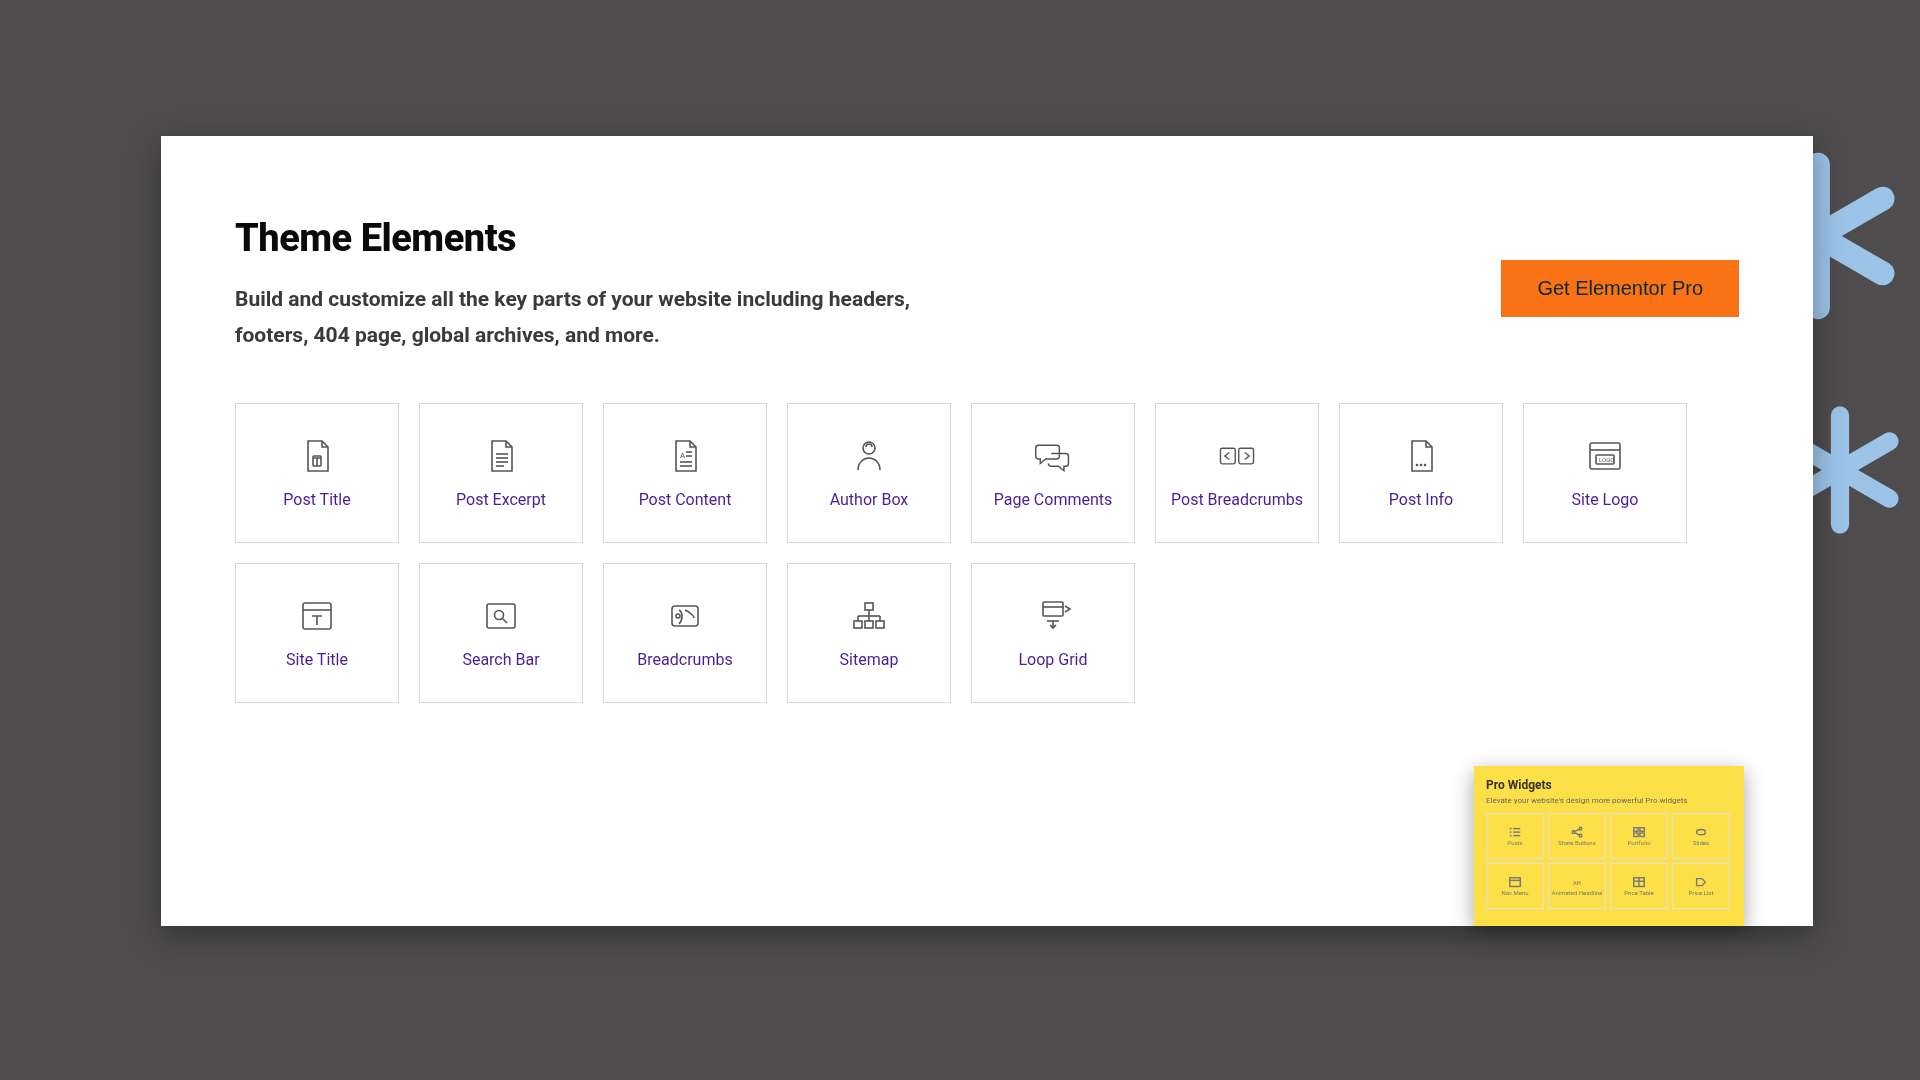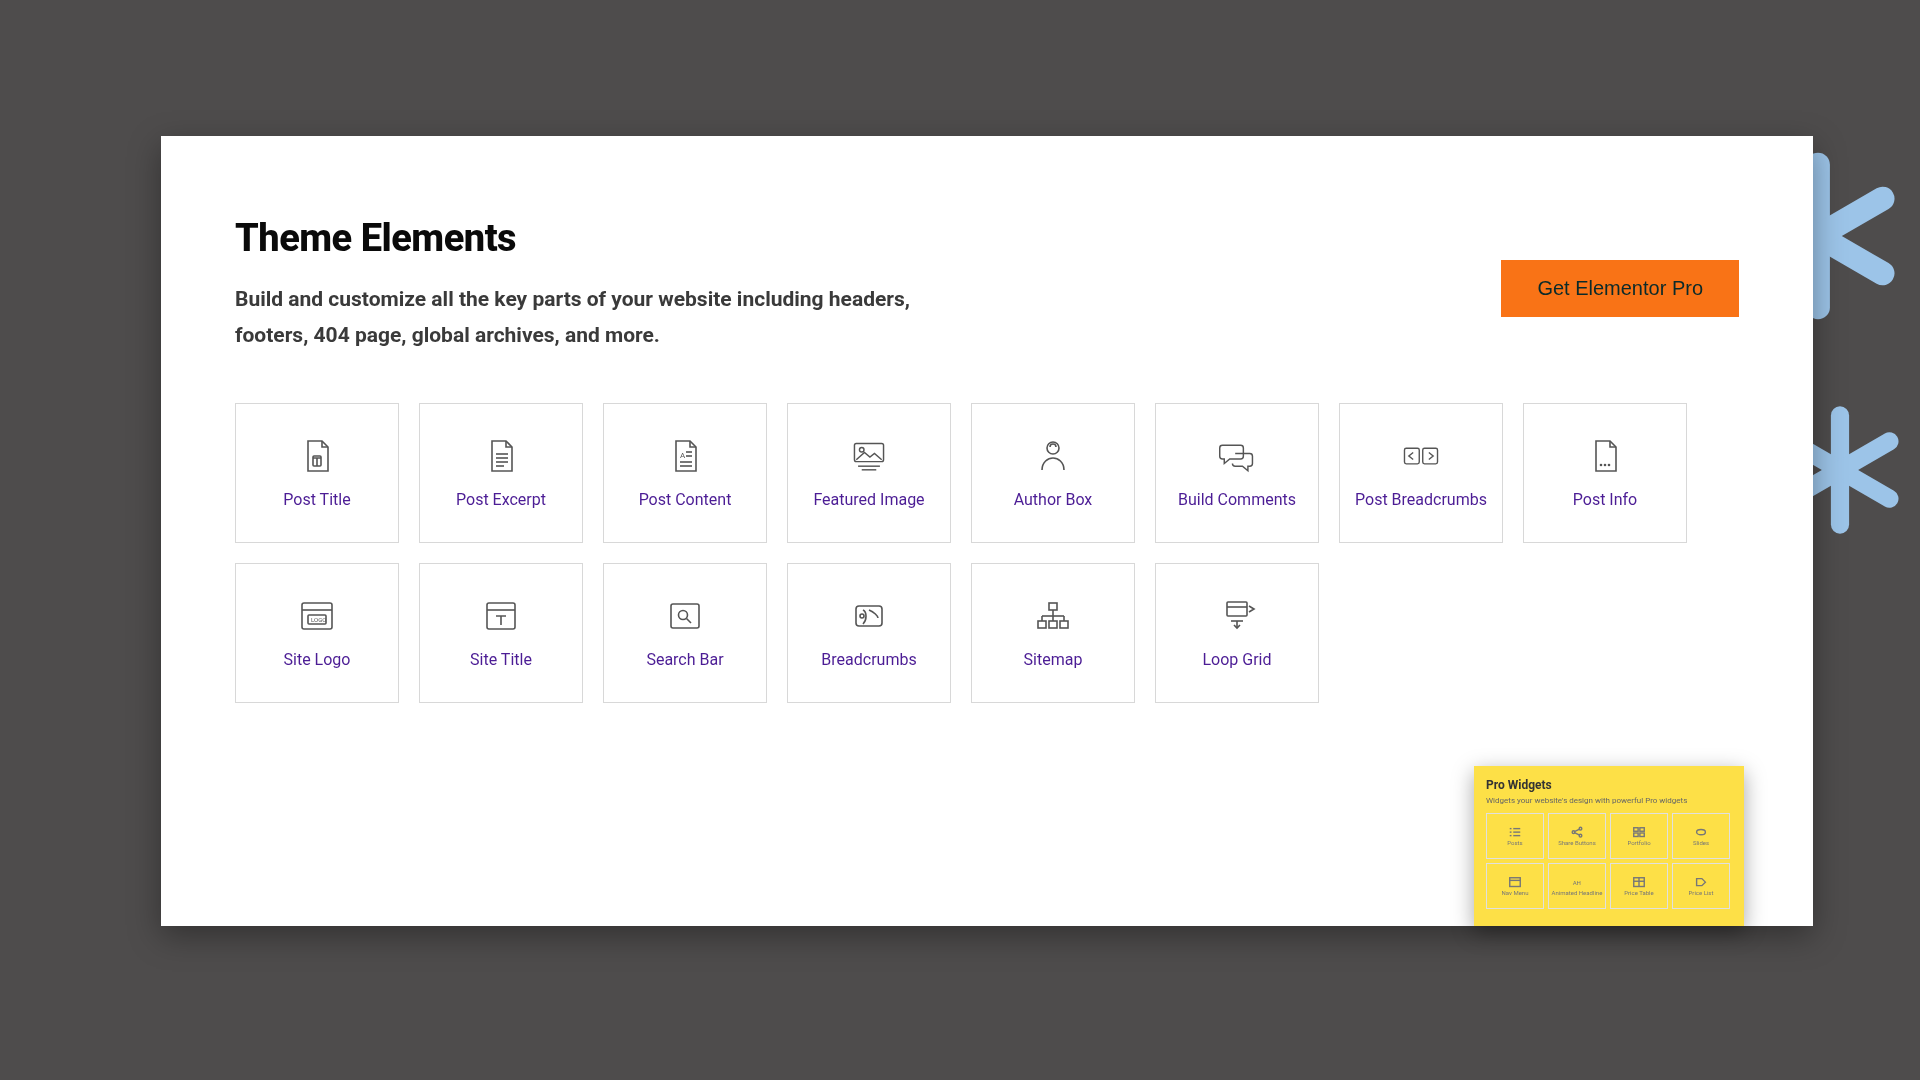--- a/index.html
+++ b/index.html
@@ -188,52 +188,40 @@
             <text x="15" y="22" font-size="8" stroke="none" fill="#555">A</text>
             <line x1="21" y1="16" x2="27" y2="16"></line>
             <line x1="21" y1="20" x2="27" y2="20"></line>
             <line x1="15" y1="26" x2="27" y2="26"></line>
             <line x1="15" y1="30" x2="27" y2="30"></line>
           </svg>
       </span>
       <span class="label">Post Content</span>
     </div>
 
-    <div class="widget-card">
-      <span class="icon">
-        <svg viewBox="0 0 44 40">
-            <rect x="6" y="6" width="32" height="20" rx="2"></rect>
-            <circle cx="14" cy="13" r="2.5"></circle>
-            <path d="M8 24 l9 -8 l6 5 l5 -4 l8 7"></path>
-            <line x1="10" y1="31" x2="34" y2="31"></line>
-            <line x1="14" y1="35" x2="30" y2="35"></line>
-          </svg>
-      </span>
-      <span class="label">Featured Image</span>
-    </div>
 
     <div class="widget-card">
       <span class="icon">
         <svg viewBox="0 0 40 40">
             <circle cx="20" cy="12" r="6"></circle>
             <path d="M9 34 c0 -8 6 -12 11 -12 s11 4 11 12"></path>
             <path d="M17 11 a3 3 0 0 1 6 0"></path>
           </svg>
       </span>
       <span class="label">Author Box</span>
     </div>
 
     <div class="widget-card">
       <span class="icon">
         <svg viewBox="0 0 44 40">
             <path d="M6 8 h20 a3 3 0 0 1 3 3 v9 a3 3 0 0 1 -3 3 h-12 l-6 5 v-5 h-2 a3 3 0 0 1 -3 -3 v-9 a3 3 0 0 1 3 -3 z"></path>
             <path d="M20 17 h16 a3 3 0 0 1 3 3 v8 a3 3 0 0 1 -3 3 h-2 v5 l-6 -5 h-8 a3 3 0 0 1 -3 -3"></path>
           </svg>
       </span>
-      <span class="label">Build Comments</span>
+      <span class="label">Page Comments</span>
     </div>
 
     <div class="widget-card">
       <span class="icon">
         <svg viewBox="0 0 46 30">
             <rect x="4" y="6" width="17" height="18" rx="2"></rect>
             <rect x="25" y="6" width="17" height="18" rx="2"></rect>
             <path d="M14 11 l-5 4 l5 4"></path>
             <path d="M32 11 l5 4 l-5 4"></path>
           </svg>
@@ -329,21 +317,21 @@
           </svg>
       </span>
       <span class="label">Loop Grid</span>
     </div>
 
   </div>
 </div>
 
 <div class="mini-panel">
   <div class="mini-title">Pro Widgets</div>
-  <div class="mini-sub">Widgets your website's design with powerful Pro widgets</div>
+  <div class="mini-sub">Elevate your website's design more powerful Pro widgets</div>
   <div class="mini-grid">
     <div class="mini-card">
         <span class="mi"><svg viewBox="0 0 16 14">
             <line x1="2" y1="3" x2="4" y2="3"></line>
             <line x1="6" y1="3" x2="14" y2="3"></line>
             <line x1="2" y1="7" x2="4" y2="7"></line>
             <line x1="6" y1="7" x2="14" y2="7"></line>
             <line x1="2" y1="11" x2="4" y2="11"></line>
             <line x1="6" y1="11" x2="14" y2="11"></line>
           </svg></span>

